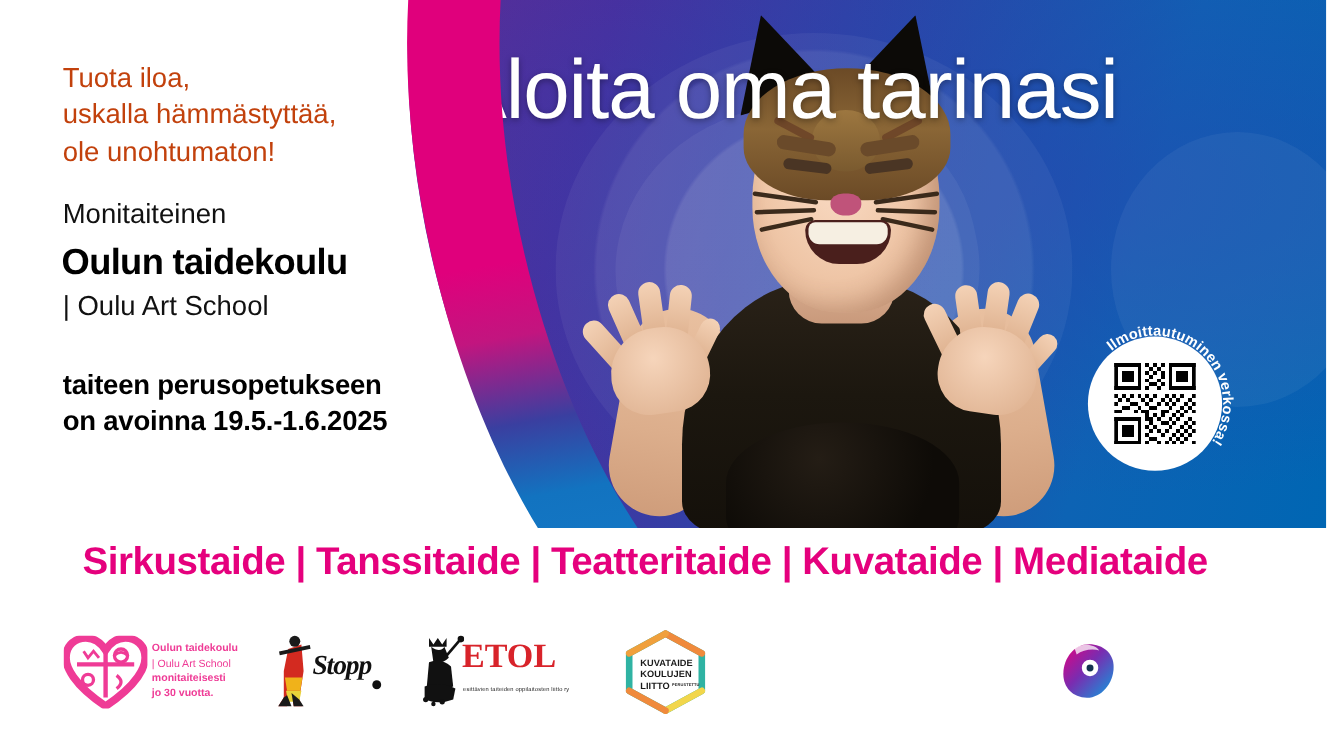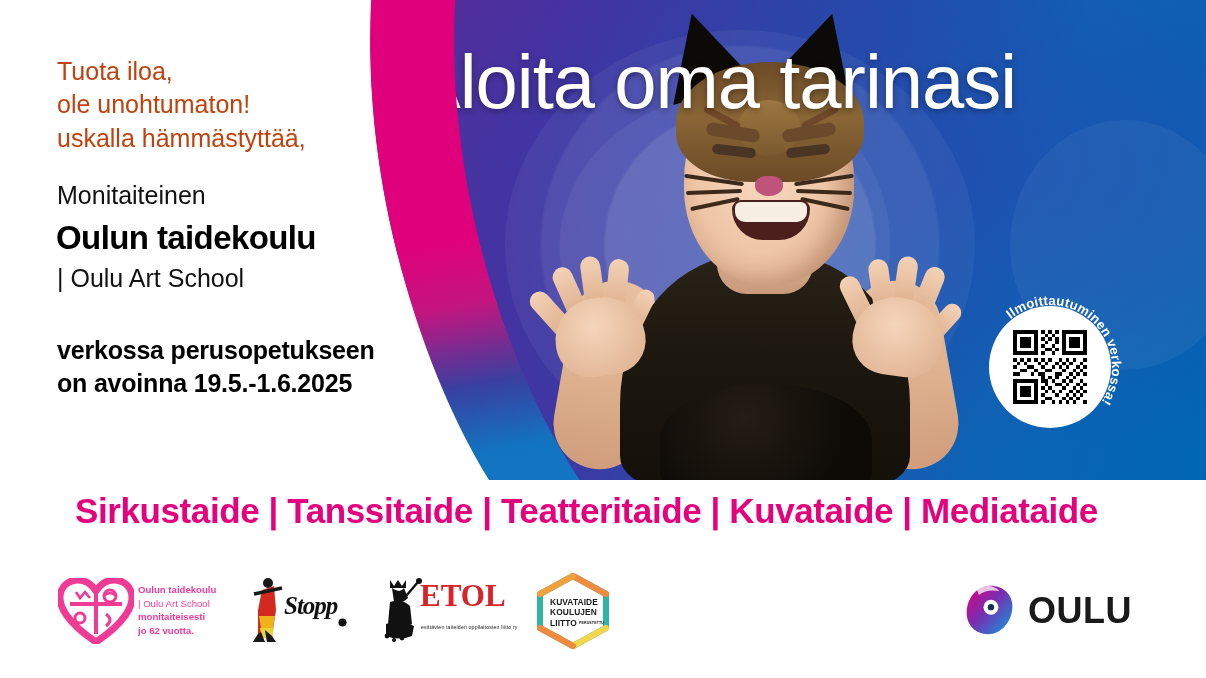--- a/index.html
+++ b/index.html
@@ -189,21 +189,21 @@
   .logo-etol{position:absolute;left:378px;top:14px;width:130px;height:72px;}
   .etol-word{
     position:absolute;left:42px;top:4px;font-size:31px;font-weight:700;color:#d8232a;
     font-family:"Liberation Serif",serif;letter-spacing:0px;
   }
   .etol-sub{
     position:absolute;left:43px;top:50px;font-size:5.2px;color:#222;letter-spacing:.15px;white-space:nowrap;
   }
 
   
-  .logo-kuva{position:absolute;left:528px;top:10px;width:90px;height:82px;}
+  .logo-kuva{position:absolute;left:560px;top:10px;width:90px;height:82px;}
   .kuva-txt{
     position:absolute;left:22px;top:27px;font-size:8.4px;line-height:1.22;color:#1a1a1a;font-weight:700;
     letter-spacing:.1px;
   }
   .kuva-txt .tiny{font-size:3.6px;font-weight:700;line-height:1.2;display:inline-block;vertical-align:2px;margin-left:2px;}
 
   
   .logo-oulu{position:absolute;left:962px;top:20px;width:170px;height:62px;}
   .oulu-word{position:absolute;left:66px;top:10px;font-size:36px;font-weight:700;color:#1a1a1a;letter-spacing:.5px;}
 </style>
@@ -402,30 +402,30 @@
           </g>
         </svg>
       </div>
     </div>
 
     <div class="crescent"></div>
   </div>
 
   <div class="kicker">
     <div>Tuota iloa,</div>
+    <div>uskalla hämmästyttää,</div>
     <div>ole unohtumaton!</div>
-    <div>uskalla hämmästyttää,</div>
   </div>
 
   <div class="sub1">Monitaiteinen</div>
   <div class="brand">Oulun taidekoulu</div>
   <div class="brand-en">| Oulu Art School</div>
 
   <div class="notice">
-    <div>verkossa perusopetukseen</div>
+    <div>taiteen perusopetukseen</div>
     <div>on avoinna 19.5.-1.6.2025</div>
   </div>
 
   <div class="tagline">Sirkustaide | Tanssitaide | Teatteritaide | Kuvataide | Mediataide</div>
 
   <div class="logos">
 
     <div class="logo-heart">
       <svg class="heart-mark" viewBox="0 0 76 66">
         <path d="M38 64 C 8 44 2 28 2 20 C 2 8 11 2 20 2 C 28 2 34 7 38 13 C 42 7 48 2 56 2 C 65 2 74 8 74 20 C 74 28 68 44 38 64 Z" fill="none" stroke="#ef3b96" stroke-width="7"></path>
@@ -433,21 +433,21 @@
         <circle cx="52" cy="18" r="6" fill="none" stroke="#ef3b96" stroke-width="3"></circle>
         <path d="M46 18 q6 -6 12 0" stroke="#ef3b96" stroke-width="2.4" fill="none"></path>
         <path d="M18 14 l4 6 l5 -6 l5 6" stroke="#ef3b96" stroke-width="2.6" fill="none"></path>
         <circle cx="22" cy="40" r="5" fill="none" stroke="#ef3b96" stroke-width="3"></circle>
         <path d="M48 36 q8 6 0 12" stroke="#ef3b96" stroke-width="3" fill="none"></path>
       </svg>
       <div class="heart-txt">
         <div>Oulun taidekoulu</div>
         <div class="thin">| Oulu Art School</div>
         <div>monitaiteisesti</div>
-        <div>jo 62 vuotta.</div>
+        <div>jo 30 vuotta.</div>
       </div>
     </div>
 
     <div class="logo-stopp">
       <svg viewBox="0 0 40 70" width="40" height="70">
         <path d="M14 14 L26 10 L28 34 L24 60 L27 66 L19 66 L17 52 L13 66 L5 66 L10 58 L10 34 Z" fill="#d32a20"></path>
         <path d="M11 40 L27 40 L25 52 L13 52 Z" fill="#f0b21a"></path>
         <path d="M12 52 L26 52 L24 62 L14 62 Z" fill="#e8d23a"></path>
         <path d="M24 60 L28 66 L19 66 L17 54 Z" fill="#1a1a1a"></path>
         <path d="M13 56 L17 66 L5 66 L10 58 Z" fill="#1a1a1a"></path>
@@ -498,16 +498,15 @@
             <stop offset="0%" stop-color="#e6007e"></stop>
             <stop offset="45%" stop-color="#7a2cb0"></stop>
             <stop offset="100%" stop-color="#0aa0e0"></stop>
           </linearGradient>
         </defs>
         <path d="M30 4 C 44 4 54 13 54 26 C 54 42 42 56 28 56 C 14 56 5 46 5 33 C 5 17 16 4 30 4 Z" fill="url(#oulugrad)"></path>
         <path d="M16 8 C 24 2 36 4 40 10 C 34 8 24 9 18 14 Z" fill="#ffffff" opacity=".75"></path>
         <circle cx="31" cy="27" r="8" fill="#ffffff"></circle>
         <circle cx="31" cy="27" r="3.4" fill="#13324f"></circle>
       </svg>
-      <div class="oulu-word">OULU</div>
     </div>
   </div>
 </div>
 
 </body></html>

